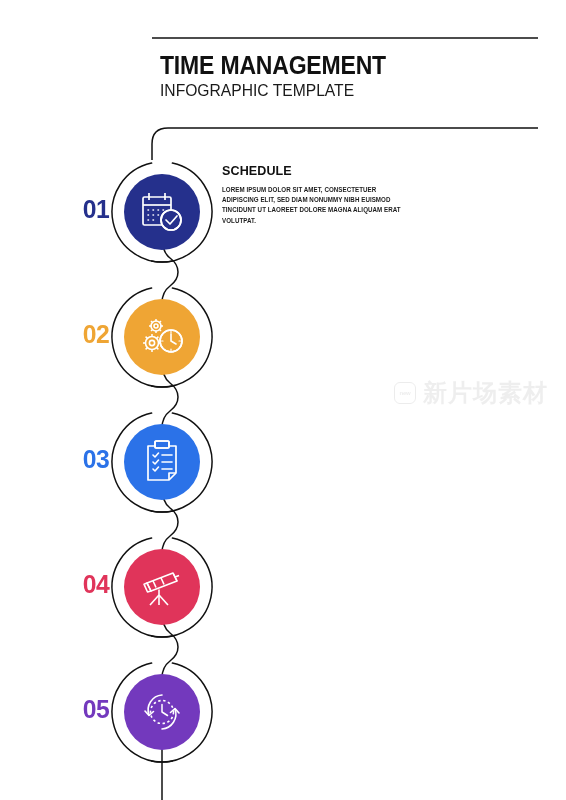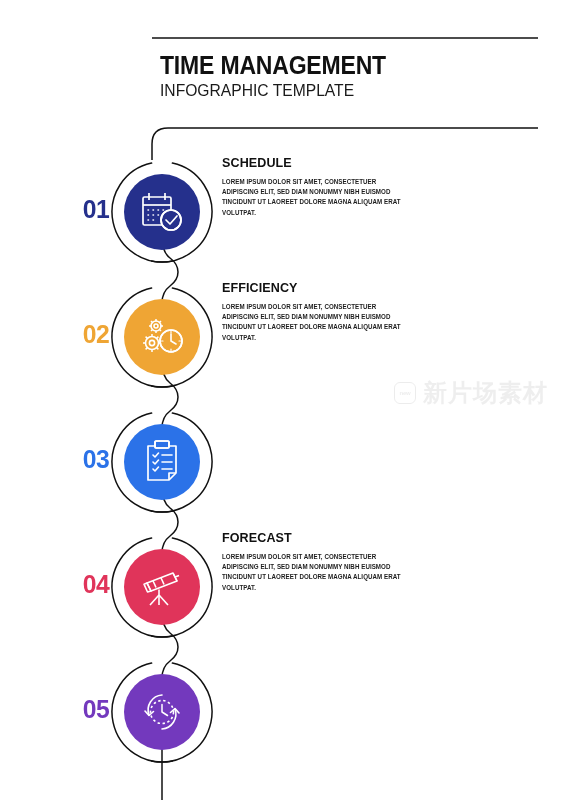--- a/index.html
+++ b/index.html
@@ -105,21 +105,21 @@
     width: 76px; height: 76px;
     display: flex;
     align-items: center;
     justify-content: center;
   }
   .badge .icon svg { display: block; }
 
   .copy {
     position: absolute;
     left: 222px;
-    top: 6px;
+    top: 14px;
     width: 190px;
   }
   .copy .heading {
     font-family: "Liberation Sans Narrow", "Liberation Sans", sans-serif;
     font-size: 13.5px;
     font-weight: 700;
     letter-spacing: 0.1px;
     color: #111111;
     line-height: 1;
     transform: scaleX(0.93);
@@ -291,24 +291,20 @@
             <g stroke-width="1.2" stroke-linecap="round">
               <line x1="32" y1="16.5" x2="32" y2="18"></line>
               <line x1="32" y1="34" x2="32" y2="35.5"></line>
               <line x1="22.5" y1="26" x2="24" y2="26"></line>
               <line x1="40" y1="26" x2="41.5" y2="26"></line>
             </g>
           </g>
         </svg>
       </div>
     </div>
-    <div class="copy">
-      <div class="heading">EFFICIENCY</div>
-      <div class="body">Lorem ipsum dolor sit amet, consectetuer adipiscing elit, sed diam nonummy nibh euismod tincidunt ut laoreet dolore magna aliquam erat volutpat.</div>
-    </div>
   </div>
 
   <div class="row" style="top:400px;">
     <div class="num" style="color: rgb(43, 114, 232);">03</div>
     <div class="badge">
       <div class="disc" style="background: rgb(43, 114, 232);"></div>
       <div class="icon">
         <svg width="40" height="46" viewBox="0 0 40 46" fill="none" stroke="#ffffff" stroke-width="1.7">
           <path d="M6 7 H34 V34 L27 41 H6 Z" stroke-linejoin="round"></path>
           <path d="M34 34 H27 V41" stroke-linejoin="round"></path>
@@ -339,24 +335,20 @@
           <line x1="14" y1="15.7" x2="17" y2="22.5"></line>
           <line x1="22" y1="12.7" x2="25" y2="19.5"></line>
           <line x1="20" y1="24.5" x2="20" y2="30"></line>
           <line x1="20" y1="30" x2="11" y2="40"></line>
           <line x1="20" y1="30" x2="29" y2="40"></line>
           <line x1="20" y1="30" x2="20" y2="40"></line>
           <line x1="36" y1="12" x2="40" y2="10.4"></line>
         </svg>
       </div>
     </div>
-    <div class="copy">
-      <div class="heading">FORECAST</div>
-      <div class="body">Lorem ipsum dolor sit amet, consectetuer adipiscing elit, sed diam nonummy nibh euismod tincidunt ut laoreet dolore magna aliquam erat volutpat.</div>
-    </div>
   </div>
 
   <div class="row" style="top:650px;">
     <div class="num" style="color: rgb(115, 57, 189);">05</div>
     <div class="badge">
       <div class="disc" style="background: rgb(115, 57, 189);"></div>
       <div class="icon">
         <svg width="48" height="46" viewBox="0 0 48 46" fill="none" stroke="#ffffff" stroke-width="1.6">
           <g>
             <circle cx="24" cy="23" r="11.5" stroke-dasharray="2.4 2.6"></circle>

